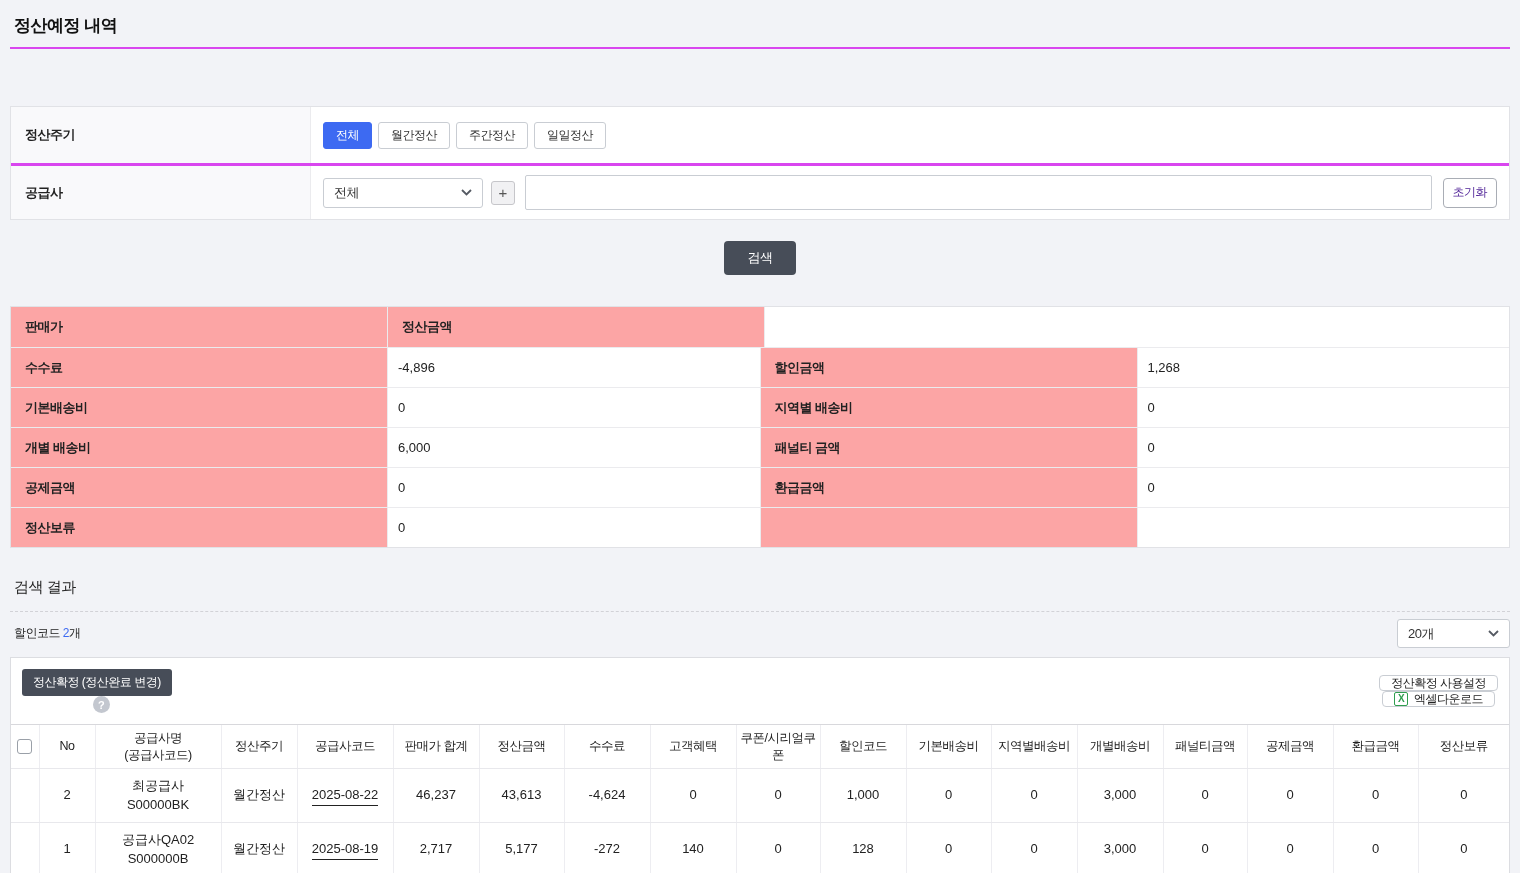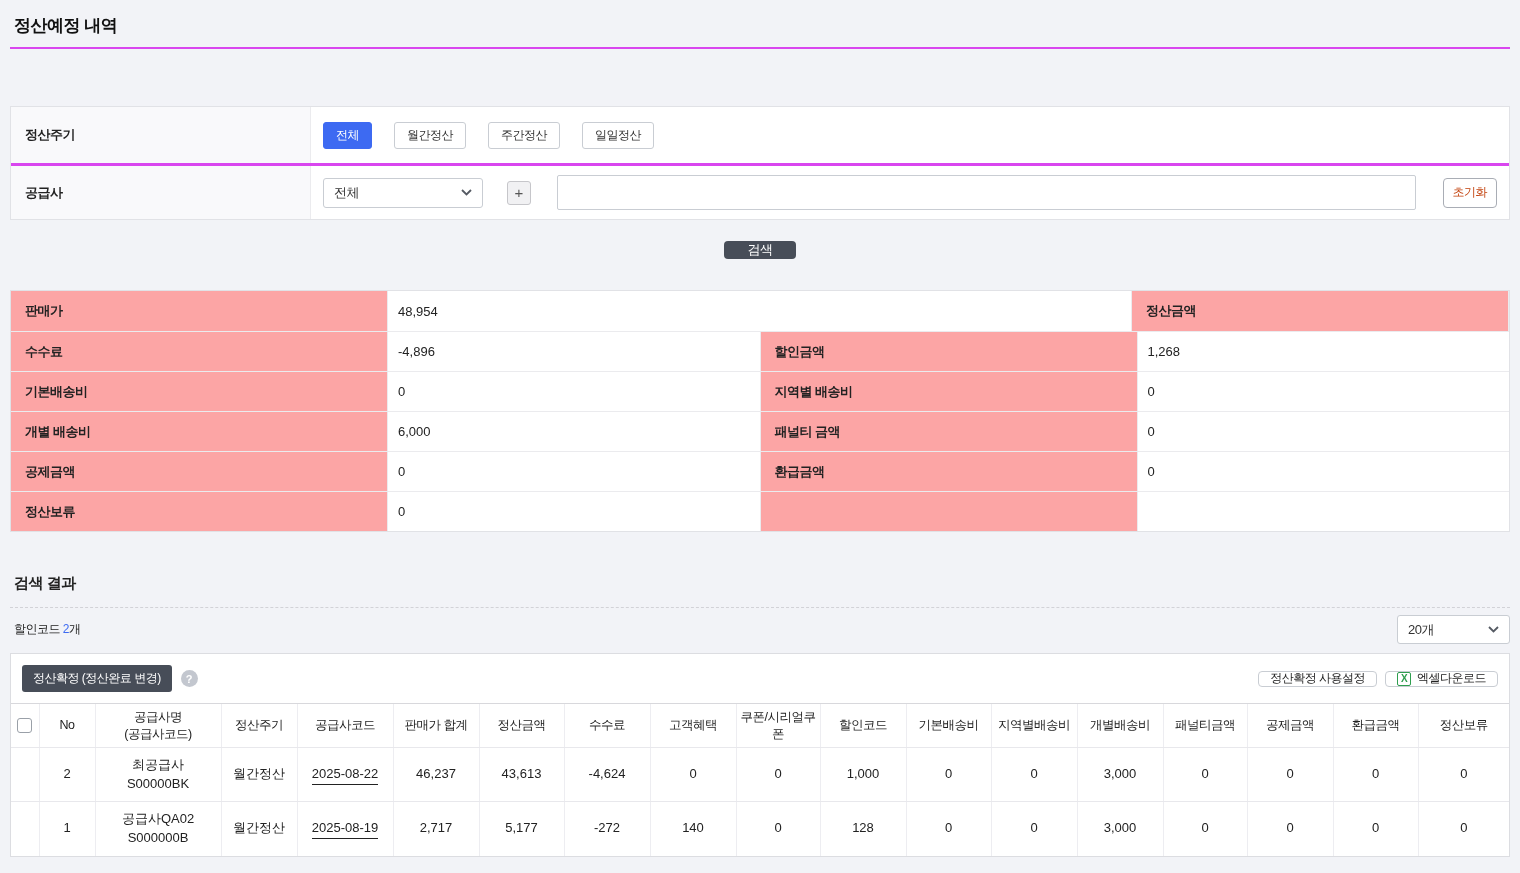--- a/index.html
+++ b/index.html
@@ -17,21 +17,21 @@
 
   
   .filter-card { margin-top: 57px; background: #fff; border: 1px solid #e1e2e6; }
   .filter-row { display: flex; min-height: 56px; }
   .filter-row + .filter-row { border-top: 3px solid #d946ef; }
   .filter-label {
     width: 300px; flex: 0 0 300px; background: #f9f9fb; border-right: 1px solid #ebebee;
     display: flex; align-items: center; padding-left: 14px;
     font-size: 13px; font-weight: bold; color: #222; letter-spacing: -0.5px;
   }
-  .filter-content { flex: 1; display: flex; align-items: center; padding: 0 12px; gap: 16px; }
+  .filter-content { flex: 1; display: flex; align-items: center; padding: 0 12px; }
 
   .seg-btn {
     height: 27px; padding: 0 12px; margin-right: 6px;
     font-size: 12px; letter-spacing: -0.5px; font-family: inherit;
     background: #fff; color: #333; border: 1px solid #c9cdd3; border-radius: 3px;
     display: inline-flex; align-items: center; cursor: pointer;
   }
   .seg-btn.active { background: var(--accent); border-color: var(--accent); color: #fff; }
 
   .select-box {
@@ -50,58 +50,58 @@
     display: inline-flex; align-items: center; justify-content: center; cursor: pointer;
   }
   .supplier-input {
     flex: 1; height: 35px; margin-left: 10px;
     border: 1px solid #c9cdd3; border-radius: 2px; background: #fff;
     font-family: inherit; font-size: 13px; padding: 0 8px;
   }
   .reset-btn {
     height: 30px; margin-left: 11px; padding: 0 9px;
     background: #fff; border: 1px solid #a9adb5; border-radius: 4px;
-    font-size: 12px; color: #c2410c; font-family: inherit; letter-spacing: -0.5px; cursor: pointer;
+    font-size: 12px; color: #4c1d95; font-family: inherit; letter-spacing: -0.5px; cursor: pointer;
   }
 
   
   .search-row { display: flex; justify-content: center; margin-top: 21px; }
   .search-btn {
-    width: 72px; height: 18px; background: #474d58; color: #fff;
+    width: 72px; height: 34px; background: #474d58; color: #fff;
     border: none; border-radius: 4px; font-size: 13px; font-family: inherit;
     letter-spacing: -0.5px; cursor: pointer;
   }
 
   
   .summary { margin-top: 31px; background: #fff; border: 1px solid #e1e2e6; }
   .summary-row { display: flex; height: 40px; }
   .summary-row + .summary-row { border-top: 1px solid #ebebee; }
   .sum-label {
     flex: 0 0 377px; background: #fca5a5; border-right: 1px solid #ebebee;
     display: flex; align-items: center; padding-left: 14px;
     font-size: 13px; font-weight: bold; letter-spacing: -0.5px;
   }
   .sum-value {
     flex: 1 1 0; background: #fff; border-right: 1px solid #ebebee;
     display: flex; align-items: center; padding-left: 10px; font-size: 13px;
   }
   .sum-value.last { border-right: none; }
 
   
-  .results-heading { margin-top: 40px; padding: 2px 4px; font-size: 15px; font-weight: bold; letter-spacing: -0.5px; }
+  .results-heading { margin-top: 28px; padding: 2px 4px; font-size: 15px; font-weight: normal; letter-spacing: -0.5px; }
   .dashed-sep { margin-top: 12px; border-top: 1px dashed #d2d2d7; }
   .count-row { margin-top: 7px; display: flex; justify-content: space-between; align-items: center; }
   .count-text { font-size: 12px; padding-left: 4px; letter-spacing: -0.5px; }
   .count-num { color: var(--accent); }
   .pagesize-select { width: 113px; height: 29px; }
 
   
   .results-card { margin-top: 9px; background: #fff; border: 1px solid #dcdde1; }
   .actions-bar { display: flex; justify-content: space-between; align-items: center; padding: 11px 11px; }
-  .actions-left, .actions-right { display: flex; align-items: center; }
+  .actions-left, .actions-right { display: flex; align-items: center; flex-direction: column; }
   .confirm-btn {
     height: 27px; padding: 0 11px; background: #474d58; color: #fff;
     border: none; border-radius: 3px; font-size: 12px; font-family: inherit;
     letter-spacing: -0.5px; cursor: pointer;
   }
   .help-circle {
     width: 17px; height: 17px; margin-left: 9px; border-radius: 50%;
     background: #c3c7cf; color: #fff; font-size: 11px; font-weight: bold;
     display: inline-flex; align-items: center; justify-content: center;
   }
@@ -173,21 +173,20 @@
     </div>
   </div>
 
   <div class="search-row">
     <button class="search-btn">검색</button>
   </div>
 
   <div class="summary">
       <div class="summary-row">
         <div class="sum-label">판매가</div>
-        <div class="sum-value">48,954</div>
         <div class="sum-label">정산금액</div>
       </div>
       <div class="summary-row">
         <div class="sum-label">수수료</div>
         <div class="sum-value">-4,896</div>
         <div class="sum-label">할인금액</div>
         <div class="sum-value last">1,268</div>
       </div>
       <div class="summary-row">
         <div class="sum-label">기본배송비</div>

